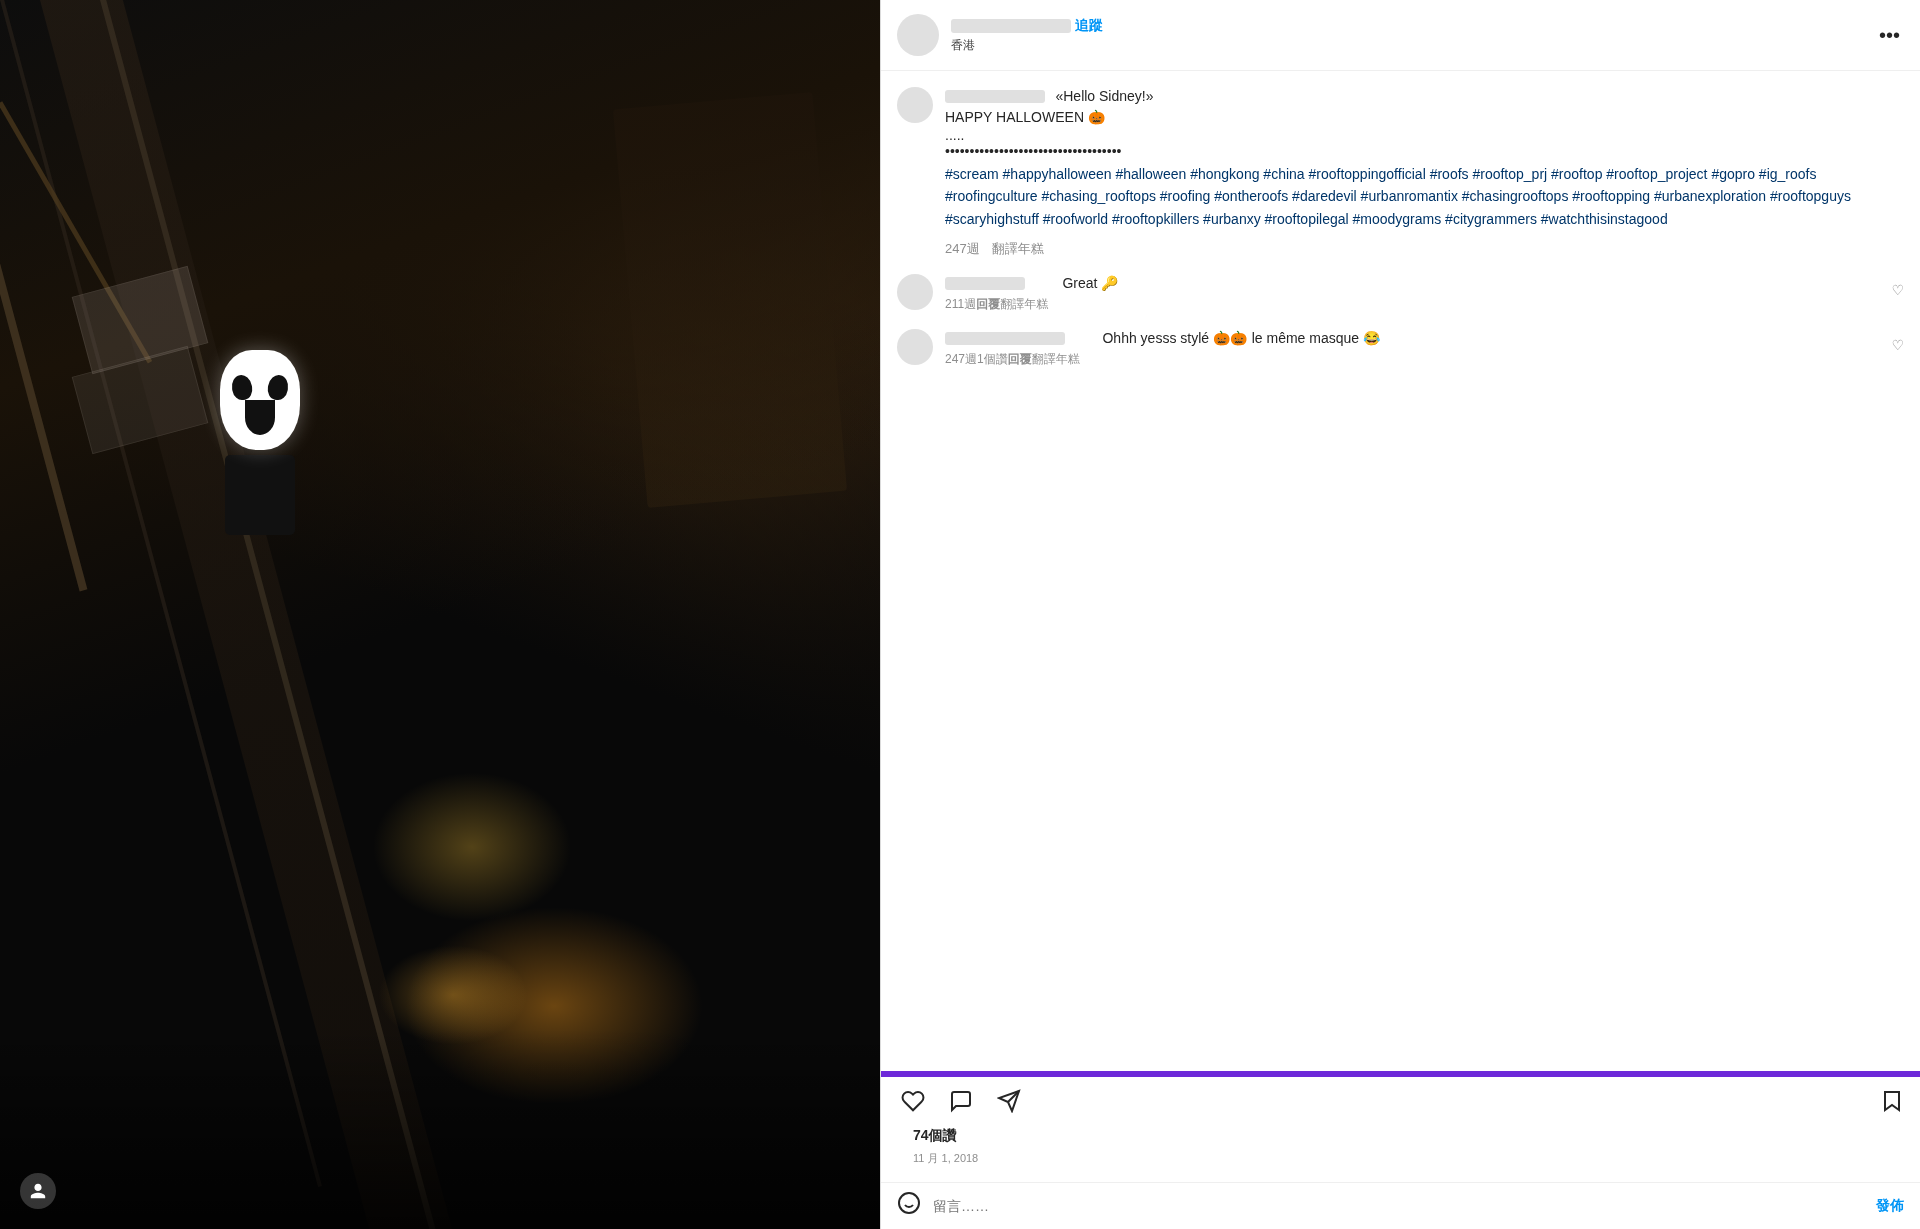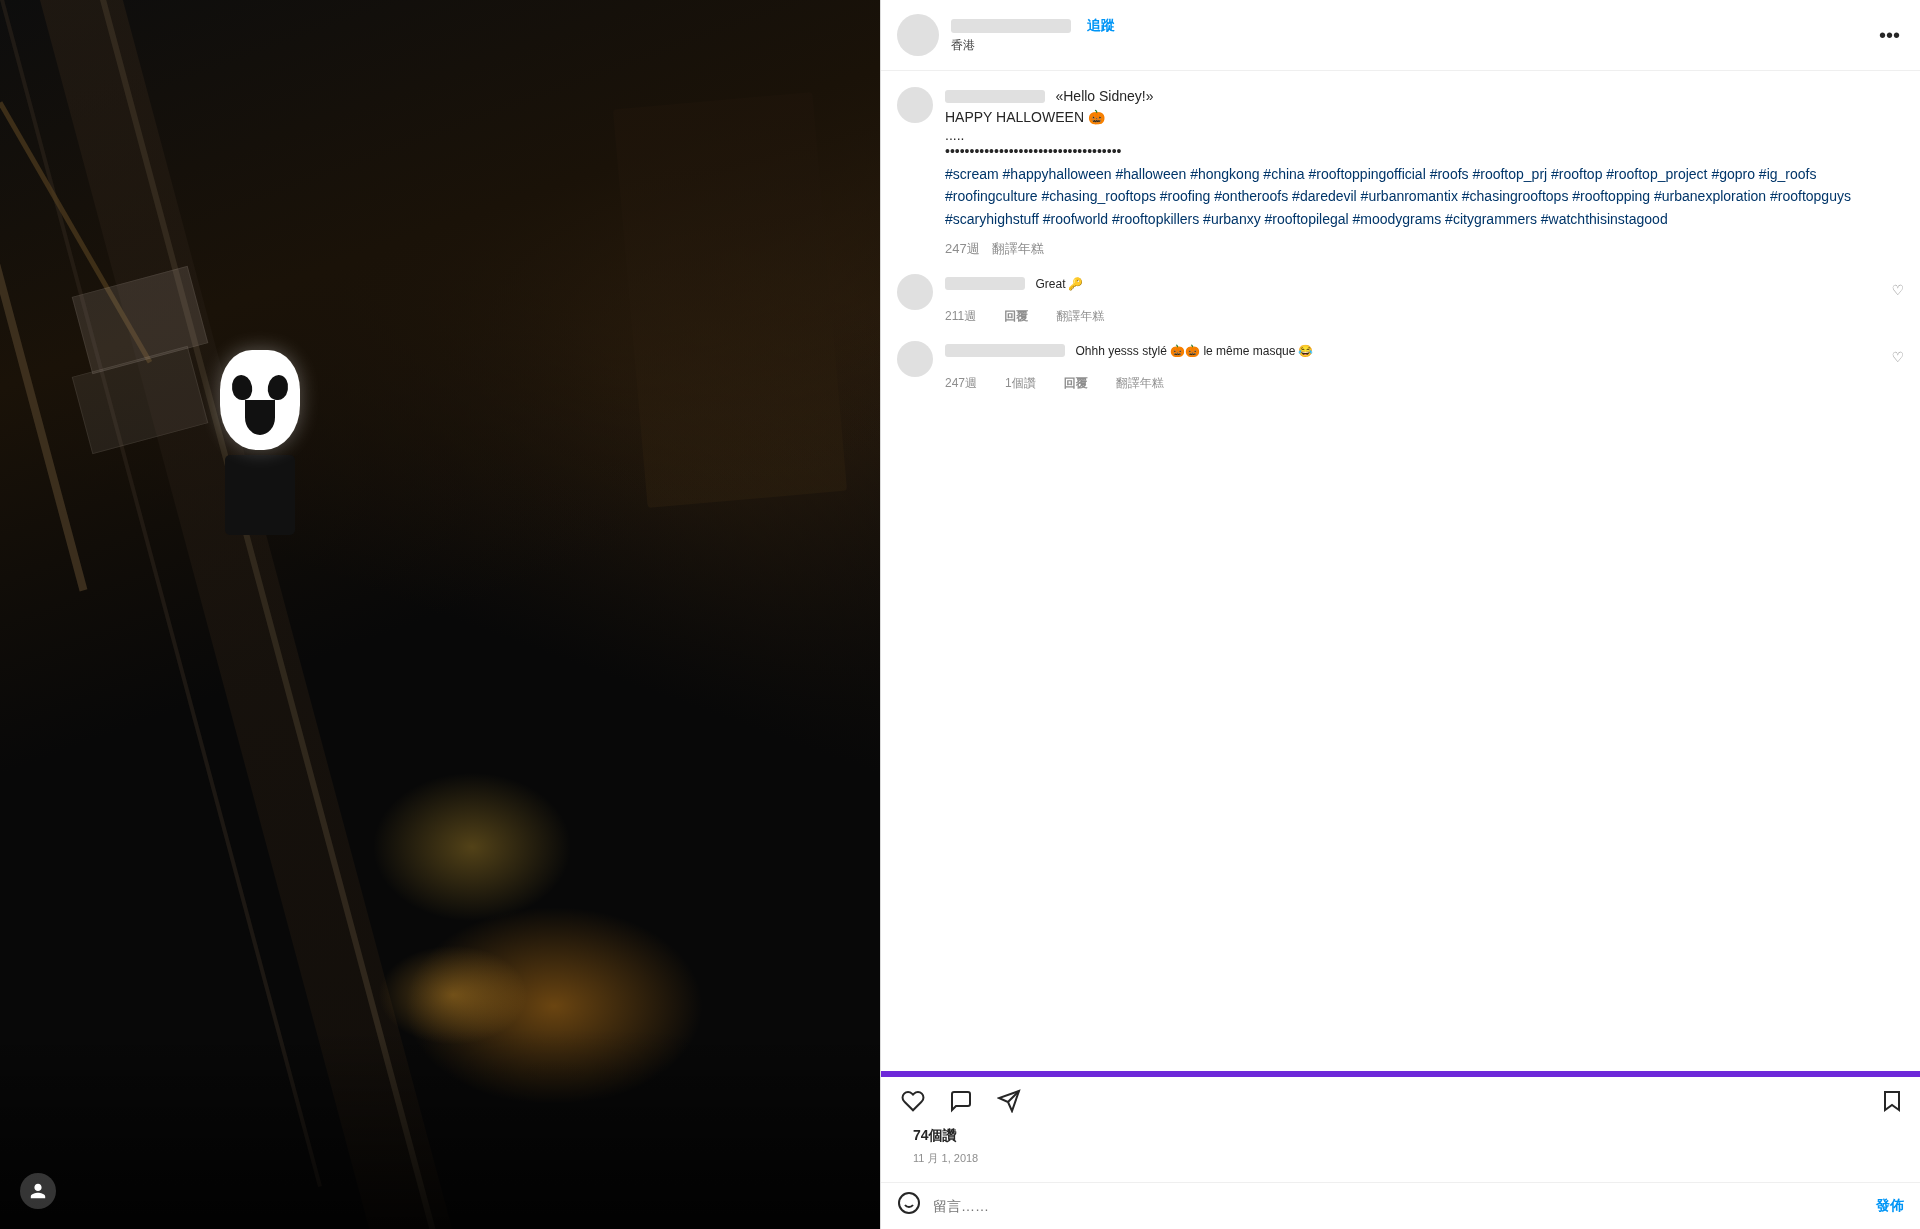--- a/index.html
+++ b/index.html
@@ -157,21 +157,21 @@
     }
 
     .header-info {
       flex: 1;
       margin-left: 12px;
     }
 
     .username-row {
       display: flex;
       align-items: center;
-      gap: 16px;
+      gap: 4px;
     }
 
     .username-blur {
       width: 120px;
       height: 14px;
       background: #e0e0e0;
       border-radius: 3px;
     }
 
     .follow-btn {
@@ -307,28 +307,29 @@
       display: inline-block;
       width: 80px;
       height: 13px;
       background: #e0e0e0;
       border-radius: 3px;
       margin-right: 6px;
       vertical-align: middle;
     }
 
     .comment-text {
-      font-size: 12px;
-      color: #262626;
+      font-size: 14px;
+      color: #262626;
+      margin-left: 27px;
     }
 
     .comment-meta {
-      margin-top: 16px;
-      display: flex;
-      gap: 28px;
+      margin-top: 4px;
+      display: flex;
+      gap: 0;
       align-items: center;
     }
 
     .comment-time {
       font-size: 12px;
       color: #8e8e8e;
     }
 
     .comment-reply {
       font-size: 12px;

